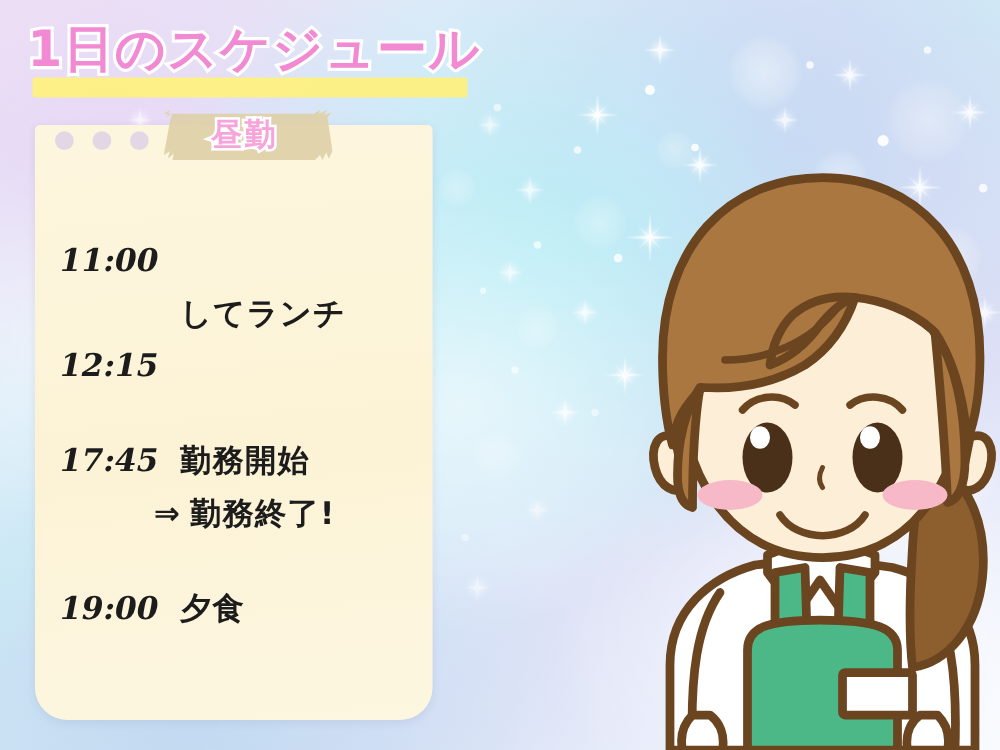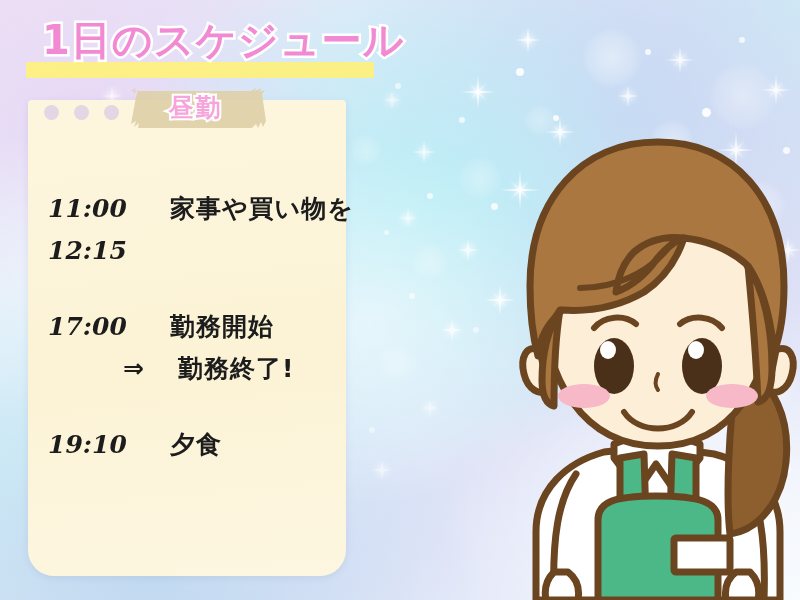--- a/index.html
+++ b/index.html
@@ -113,21 +113,20 @@
     position: relative;
     font-family: "DejaVu Sans", sans-serif;
     font-weight: 700;
     font-size: 40px;
     line-height: 1;
     letter-spacing: 1px;
     color: #f18ad3;
     -webkit-text-stroke: 5px #ffffff;
     paint-order: stroke fill;
     white-space: nowrap;
-    margin-left: 20px;
   }
 
   
   .card {
     position: absolute;
     left: 28px;
     top: 100px;
     width: 318px;
     height: 476px;
     background: linear-gradient(175deg, #fdf6de 0%, #fcf3d6 55%, #fdf6e0 100%);
@@ -173,21 +172,20 @@
     position: absolute;
     left: 48px;
     top: 188px;
     width: 290px;
     z-index: 25;
   }
   .row {
     display: flex;
     align-items: baseline;
     white-space: nowrap;
-    gap: 26px;
   }
   .tm {
     width: 96px;
     flex: 0 0 96px;
     font-family: "DejaVu Serif", serif;
     font-style: italic;
     font-weight: 700;
     font-size: 25px;
     line-height: 42px;
     color: #1c1c1c;
@@ -446,37 +444,40 @@
   </div>
 
   <div class="title-wrap">
     <div class="title-bar"></div>
     <div class="title-text">1日のスケジュール</div>
   </div>
 
   <div class="sched" id="sched">
       <div class="row">
         <div class="tm">11:00</div>
-        <div class="ev">家事や買い物を</div>
+      </div>
+      <div class="row cont">
+        <div class="tm">00:00</div>
+        <div class="ev">してランチ</div>
       </div>
       <div class="row">
         <div class="tm">12:15</div>
       </div>
       <div class="gap-lg"></div>
       <div class="row">
-        <div class="tm">17:00</div>
+        <div class="tm">17:45</div>
         <div class="ev">勤務開始</div>
       </div>
       <div class="row arrow">
         <div class="tm">⇒</div>
         <div class="ev">勤務終了!</div>
       </div>
       <div class="gap-lg"></div>
       <div class="row">
-        <div class="tm">19:10</div>
+        <div class="tm">19:00</div>
         <div class="ev">夕食</div>
       </div>
     </div>
 
   <div class="char">
     <svg width="392" height="472" viewBox="0 0 392 472">
       <g stroke="#6b4420" stroke-width="7" stroke-linejoin="round" stroke-linecap="round">
 
         <path d="M128,472 L128,404 C128,360 160,334 196,324
                  L250,318 L306,326 C344,336 372,362 372,404 L372,472 Z" fill="#ffffff"></path>

